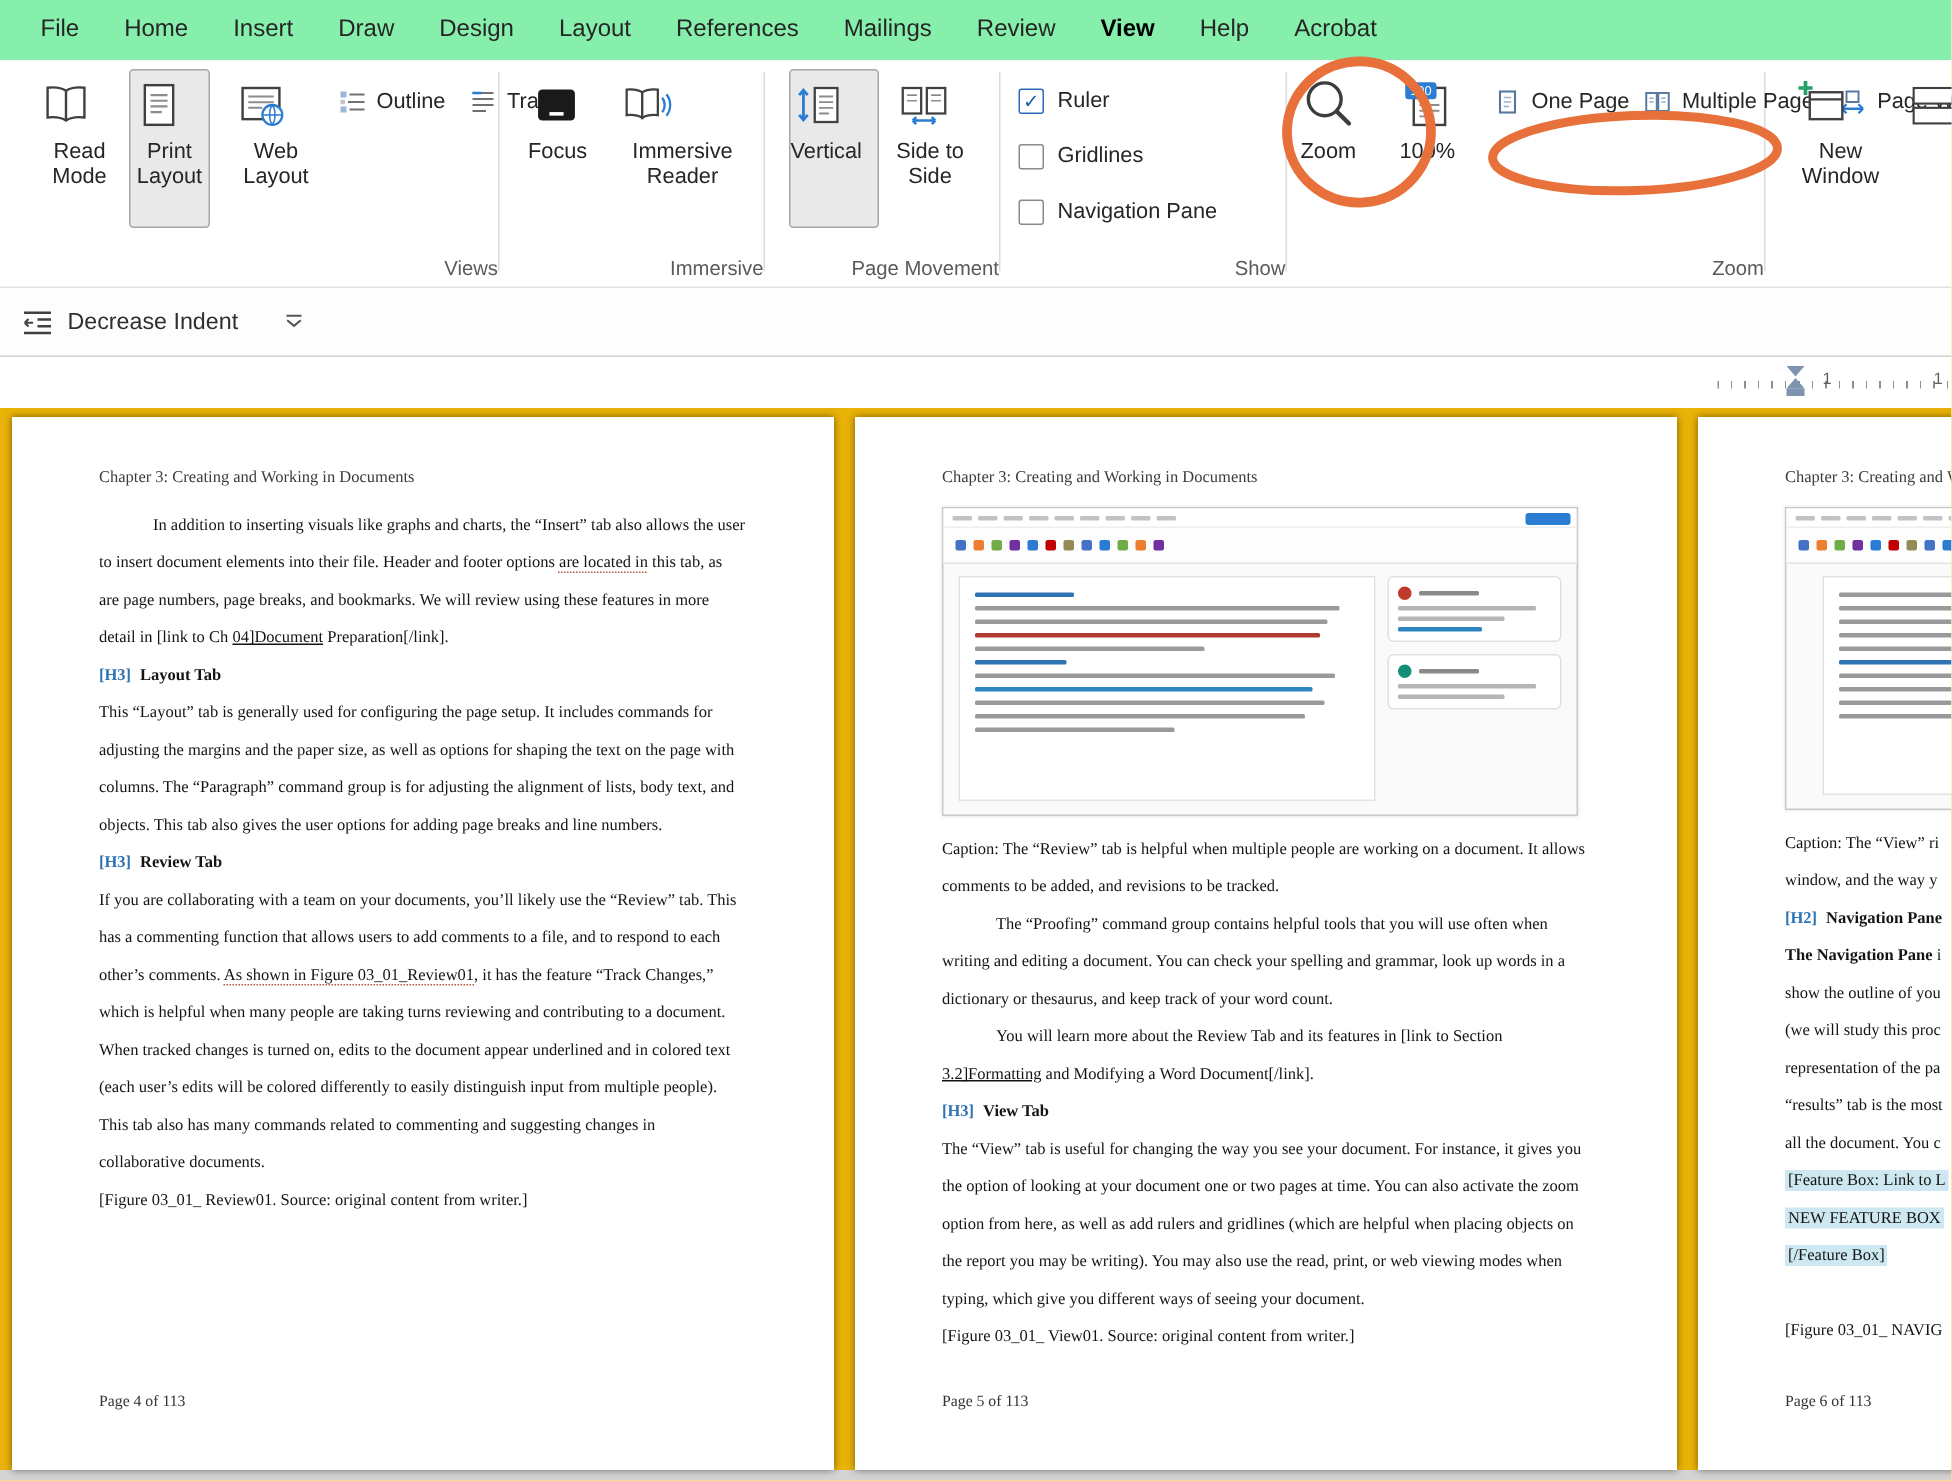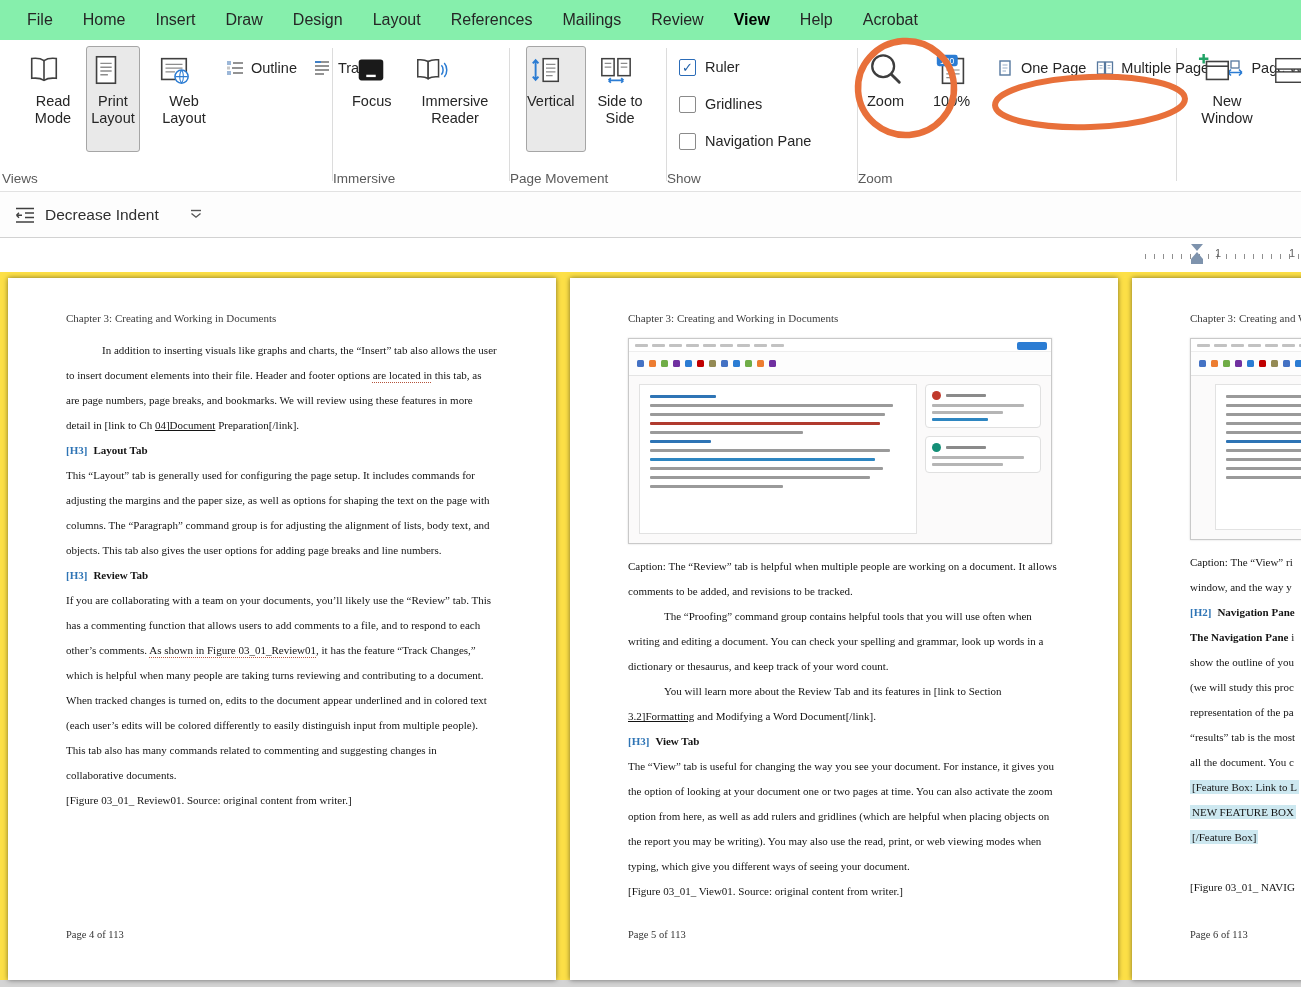--- a/index.html
+++ b/index.html
@@ -15,21 +15,21 @@
   
   .menubar{height:40px;display:flex;align-items:center;padding-left:12px;font-size:16px;background:#86efac}
   .mtab{padding:0 15px;cursor:pointer;white-space:nowrap}
   .mtab.active{font-weight:bold;color:#000}
 
   
   .ribbon{position:relative;height:152px;display:flex;background:#fff;padding-left:2px;border-bottom:1px solid #e2e2e2}
   .rgroup{position:relative;height:100%;padding-top:6px;flex:none}
   .g-views{width:330px}.g-imm{width:176px}.g-pm{width:156px}.g-show{width:190px}.g-zoom{width:318px}.g-win{width:125px}
   .rbody{display:flex;align-items:flex-start}
-  .glabel{position:absolute;bottom:5px;left:0;right:0;text-align:left;font-size:13.5px;color:#5a5a5a}
+  .glabel{position:absolute;bottom:5px;left:0;right:0;text-align:right;font-size:13.5px;color:#5a5a5a}
   .vdiv{width:1px;background:#dcdcdc;margin:8px 0 10px;flex:none}
 
   .bigbtn{display:flex;flex-direction:column;align-items:flex-start;padding-top:4px;height:106px;
     border:1px solid transparent;border-radius:3px;cursor:pointer;flex:none}
   .bigbtn.selected{background:#e9e9e9;border-color:#a6a6a6}
   .icon36{width:38px;height:38px;display:flex;align-items:center;justify-content:center}
   .blabel{font-size:14.5px;line-height:16.5px;text-align:center;color:#262626;margin-top:4px}
   .bb-read{width:58px;margin-left:22px}
   .bb-print{width:54px;margin-left:4px}
   .bb-web{width:60px;margin-left:14px}
@@ -67,21 +67,21 @@
   .ruler{position:absolute;left:1145px;right:0;top:5px;height:24px;cursor:default}
   .ruler-ticks{position:absolute;left:0;right:0;top:11px;height:5px;
     background:repeating-linear-gradient(90deg,#8f8f8f 0 1px,transparent 1px 9px)}
   .tick-num{position:absolute;top:4px;font-size:11px;color:#5f5f5f}
   .indent-marker{position:absolute;left:46px;top:1px;width:12px}
   .im-top{margin:0 auto;width:0;border-left:6px solid transparent;border-right:6px solid transparent;border-top:7px solid #7e93ad}
   .im-bot{margin:1px auto 0;width:0;border-left:6px solid transparent;border-right:6px solid transparent;border-bottom:7px solid #7e93ad}
   .im-box{margin:0 auto;width:12px;height:5px;background:#7e93ad}
 
   
-  .canvas{position:relative;height:715px;background:#fde047;overflow:hidden;display:flex;gap:14px;
+  .canvas{position:relative;height:715px;background:#eab308;overflow:hidden;display:flex;gap:14px;
     padding:6px 0 0 8px}
   .bottom-strip{position:absolute;left:0;top:708px;width:100%;height:7px;background:#d4d4d4}
   .page{position:relative;width:548px;height:702px;background:#fff;flex:none;
     box-shadow:0 0 5px rgba(0,0,0,.5);font-family:"Liberation Serif",serif}
   .doc-header{margin:34px 58px 0;font-size:11px;color:#3c3c3c}
   .doc-body{margin:14px 58px 0}
   .doc-line{font-size:11px;line-height:25px;color:#141414;white-space:nowrap;overflow:hidden}
   .doc-line.indent{text-indent:36px}
   .doc-line.heading{font-weight:bold}
   .heading .tag{color:var(--heading-blue);margin-right:6px}

